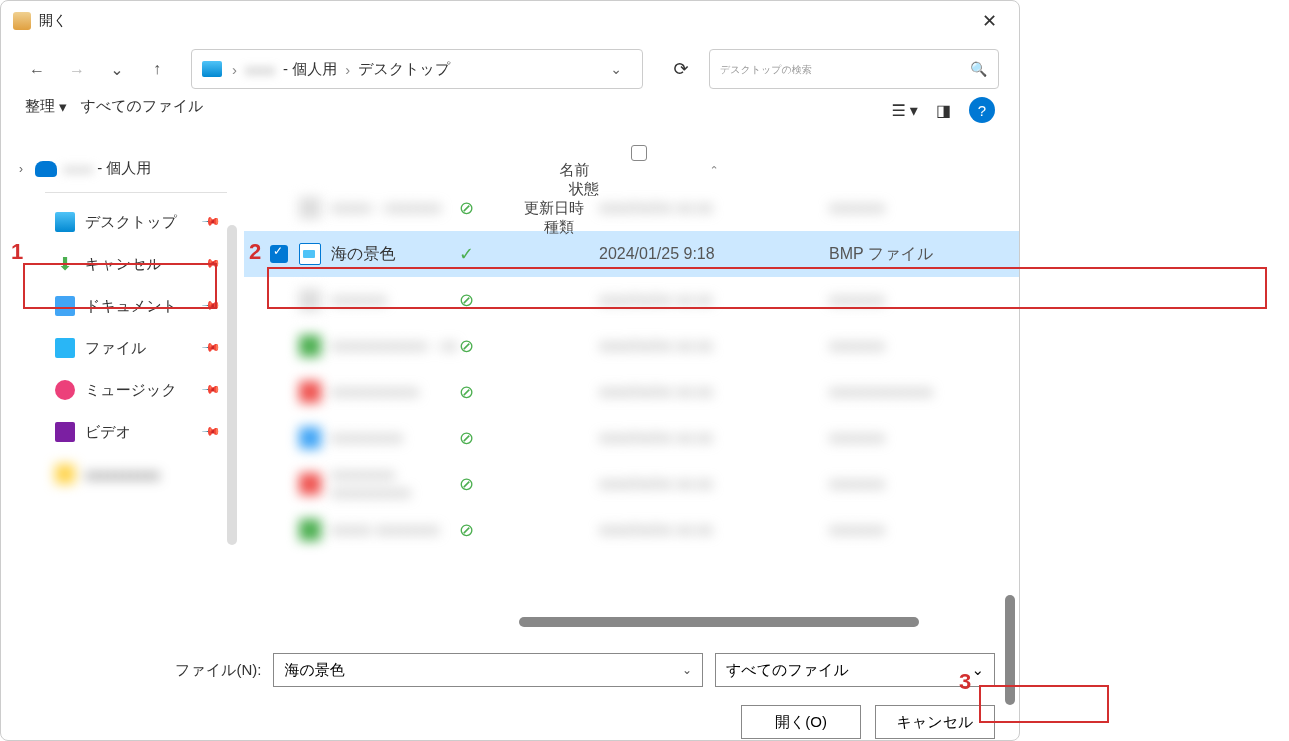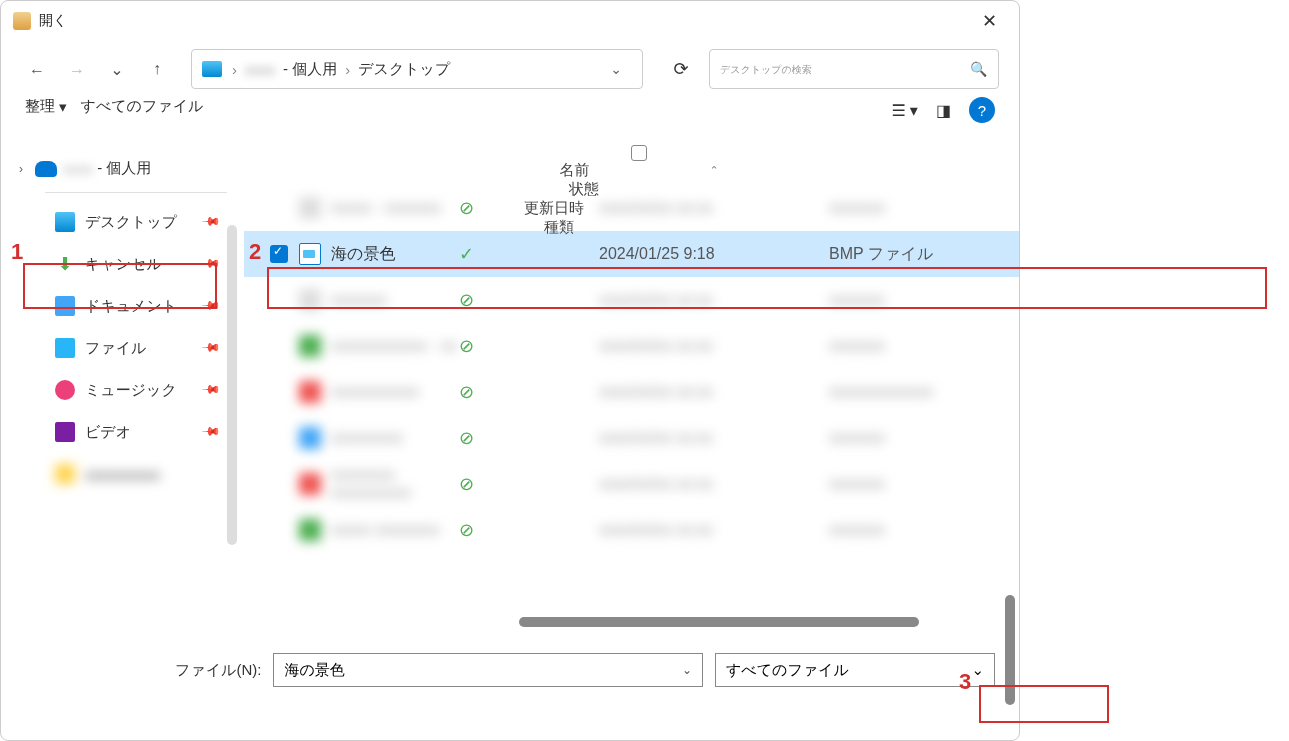--- a/index.html
+++ b/index.html
@@ -294,20 +294,24 @@
       <span class="filename-label">ファイル(N):</span>
       <div class="filename-input">
         <span>海の景色</span>
         <span class="filename-drop">⌄</span>
       </div>
       <div class="filter-select">
         <span>すべてのファイル</span>
         <span>⌄</span>
       </div>
     </div>
+    <div class="btn-row">
+      <div class="btn">開く(O)</div>
+      <div class="btn">キャンセル</div>
+    </div>
   </div>
 
   <div class="anno" style="left:10px;top:238px">1</div>
   <div class="anno-box" style="left:22px;top:262px;width:194px;height:46px"></div>
 
   <div class="anno" style="left:248px;top:238px">2</div>
   <div class="anno-box" style="left:266px;top:266px;width:1000px;height:42px"></div>
 
   <div class="anno" style="left:958px;top:668px">3</div>
   <div class="anno-box" style="left:978px;top:684px;width:130px;height:38px"></div>

